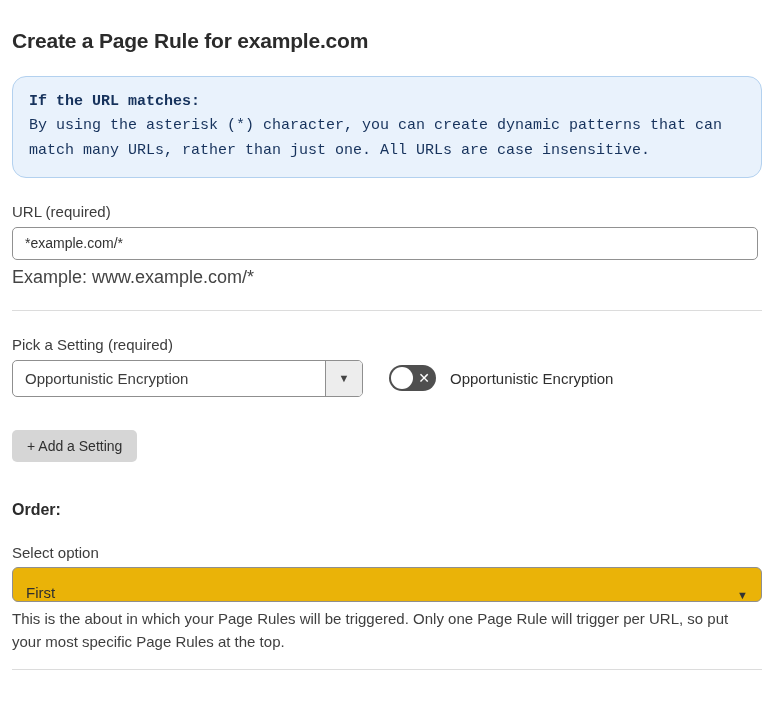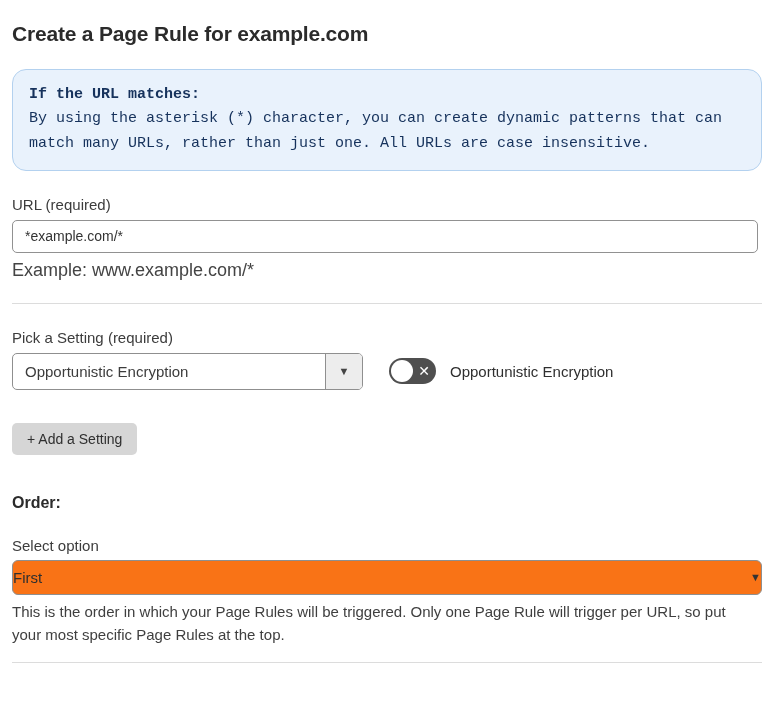--- a/index.html
+++ b/index.html
@@ -12,21 +12,21 @@
     position: relative;
     overflow: hidden;
   }
   .container { padding: 10px 13px 0 12px; }
 
   .page-title {
     font-size: 21px;
     font-weight: bold;
     color: #2b2b2b;
     letter-spacing: -0.2px;
-    margin-top: 12px;
+    margin-top: 19px;
   }
 
   .info-box {
     margin-top: 23px;
     background: #e9f2fc;
     border: 1px solid #b3d1ef;
     border-radius: 14px;
     padding: 13px 16px 14px 16px;
     color: #16325c;
     font-size: 15px;
@@ -168,25 +168,25 @@
   }
 
   .order-heading { margin-top: 39px; }
 
   .order-select {
     width: 750px;
     height: 35px;
     margin-top: 6px;
     border: 1px solid #8f8f8f;
     border-radius: 6px;
-    background: #f97316;
-    display: flex;
-    align-items: center;
+    background: #eab308;
+    display: flex;
+    align-items: flex-end;
     justify-content: space-between;
-    padding: 0 0;
+    padding: 0 13px;
     font-size: 15px;
     color: #2f2f2f;
     cursor: pointer;
   }
   .order-select .order-caret {
     font-size: 11px;
     color: #333;
   }
 
   .order-helper {
@@ -238,19 +238,19 @@
 
   <div class="section-heading order-heading">Order:</div>
 
   <div class="field-label">Select option</div>
 
   <div class="order-select">
     <span>First</span>
     <span class="order-caret">▼</span>
   </div>
 
-  <div class="order-helper">This is the order in which your Page Rules will be triggered. Only one Page Rule will trigger per URL, so put your most specific Page Rules at the top.</div>
+  <div class="order-helper">This is the about in which your Page Rules will be triggered. Only one Page Rule will trigger per URL, so put your most specific Page Rules at the top.</div>
 
   <hr class="divider footer-divider">
 
   
 
 </div>
 
 </body></html>

